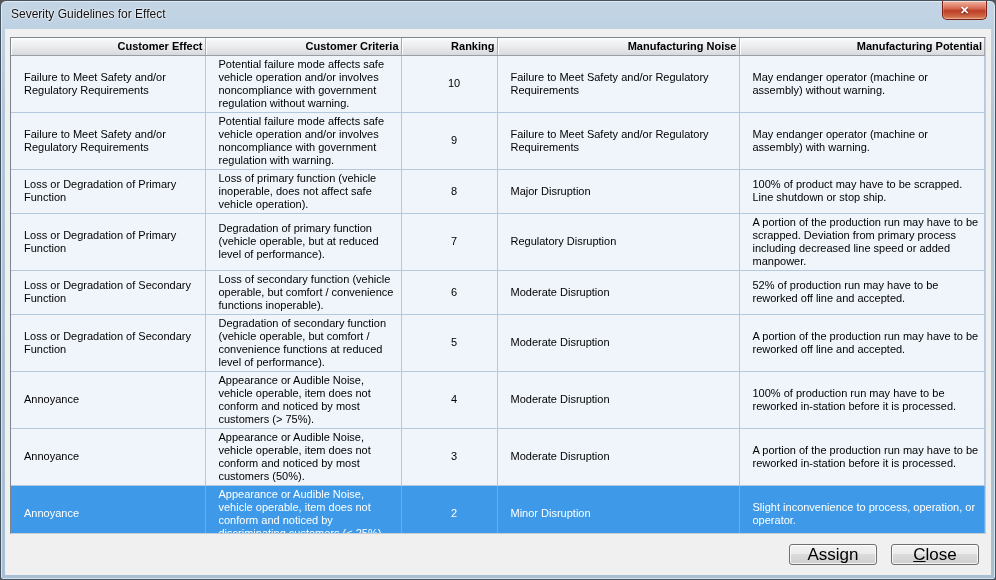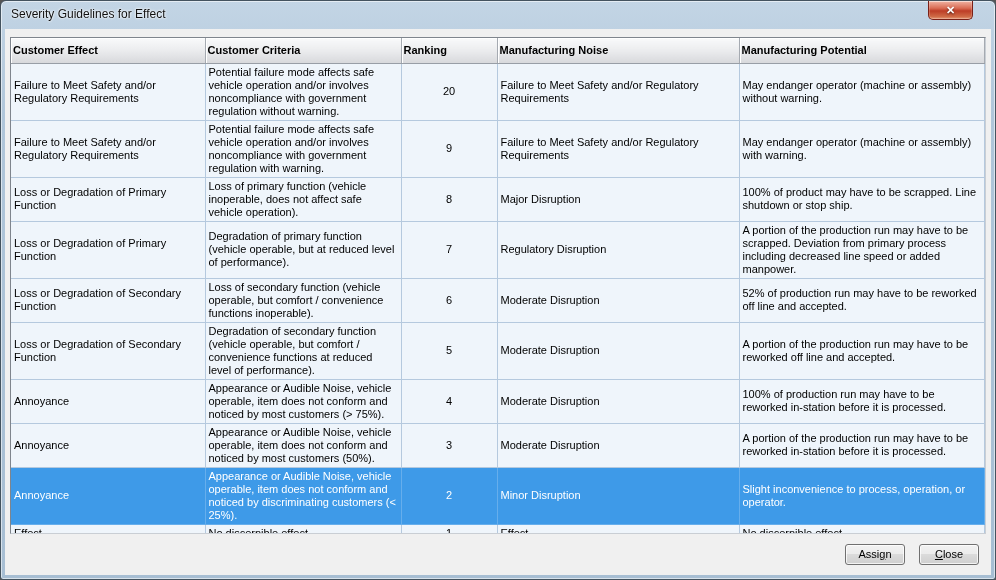--- a/index.html
+++ b/index.html
@@ -8,21 +8,21 @@
 
   .window {
     position:relative; width:996px; height:580px;
     background:linear-gradient(180deg,#c3d5e5 0%,#b0c6da 20%,#a7bed3 100%);
     border:1px solid #44535f;
     border-radius:6px 6px 3px 3px;
     box-shadow:inset 0 0 0 1px rgba(255,255,255,.55);
     overflow:hidden;
   }
 
-  .titlebar { position:absolute; left:0; top:0; right:14px; height:28px; }
+  .titlebar { position:absolute; left:0; top:0; right:0; height:28px; }
   .title {
     position:absolute; left:10px; top:0; line-height:27px;
     font-size:12px; color:#101010;
     text-shadow:0 0 3px #ffffff, 0 0 2px #ffffff;
     white-space:nowrap;
   }
   .close-btn {
     position:absolute; top:0; right:8px; width:45px; height:19px;
     border:1px solid #7a2017; border-top:none;
     border-radius:0 0 5px 5px;
@@ -46,47 +46,47 @@
     border:1px solid;
     border-color:#7f858d #c9ced4 #c9ced4 #7f858d;
     overflow:hidden;
   }
 
   table.severity { width:100%; border-collapse:collapse; table-layout:fixed; }
   col.c-ce { width:194px; } col.c-cc { width:196px; } col.c-r { width:96px; }
   col.c-me { width:242px; } col.c-mc { width:auto; }
 
   table.severity th {
-    height:25px; padding:0 2px;
-    font-size:11px; font-weight:bold; color:#000; text-align:left;
+    height:17px; padding:0 2px;
+    font-size:11px; font-weight:bold; color:#000; text-align:right;
     background:linear-gradient(180deg,#f9fafb 0%,#ebecee 50%,#d8d9dc 100%);
     border-right:1px solid #a5aab1; border-bottom:1px solid #989ea6;
     box-shadow:inset 1px 1px 0 #ffffff;
     white-space:nowrap; overflow:hidden;
   }
   table.severity td {
     background:#eff5fb; color:#000;
     font-size:11px; line-height:13px;
-    padding:2px 3px 2px 3px; vertical-align:middle;
+    padding:2px 3px 2px 13px; vertical-align:middle;
     border-right:1px solid #b5c9de; border-bottom:1px solid #b5c9de;
     overflow:hidden;
   }
   table.severity td.ranking { text-align:center; }
   table.severity tr.highlighted td {
     background:#3e9ae8; color:#ffffff; border-color:#66aeec;
   }
 
   .footer-buttons {
     position:absolute; right:12px; bottom:10px;
     display:flex; gap:14px;
   }
   .btn {
-    width:60px; height:21px;
+    width:88px; height:21px;
     font-family:"Liberation Sans", sans-serif;
-    font-size:11px; color:#000; text-align:center; line-height:19px;
+    font-size:17px; color:#000; text-align:center; line-height:19px;
     border:1px solid #707070; border-radius:3px;
     background:linear-gradient(180deg,#f2f2f2 0%,#ebebeb 50%,#dbdbdb 50%,#cfcfcf 100%);
     box-shadow:inset 0 0 0 1px rgba(255,255,255,.75);
     cursor:pointer;
   }
 </style>
 </head>
 <body>
 
 <div class="window">
@@ -115,21 +115,21 @@
             <th>Customer Criteria</th>
             <th>Ranking</th>
             <th>Manufacturing Noise</th>
             <th>Manufacturing Potential</th>
           </tr>
         </thead>
         <tbody>
             <tr>
               <td>Failure to Meet Safety and/or Regulatory Requirements</td>
               <td>Potential failure mode affects safe vehicle operation and/or involves noncompliance with government regulation without warning.</td>
-              <td class="ranking">20</td>
+              <td class="ranking">10</td>
               <td>Failure to Meet Safety and/or Regulatory Requirements</td>
               <td>May endanger operator (machine or assembly) without warning.</td>
             </tr>
             <tr>
               <td>Failure to Meet Safety and/or Regulatory Requirements</td>
               <td>Potential failure mode affects safe vehicle operation and/or involves noncompliance with government regulation with warning.</td>
               <td class="ranking">9</td>
               <td>Failure to Meet Safety and/or Regulatory Requirements</td>
               <td>May endanger operator (machine or assembly) with warning.</td>
             </tr>

